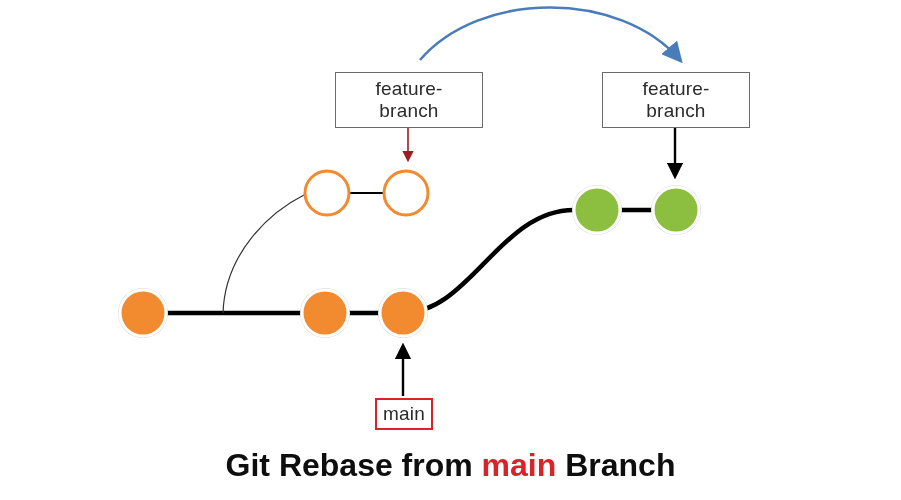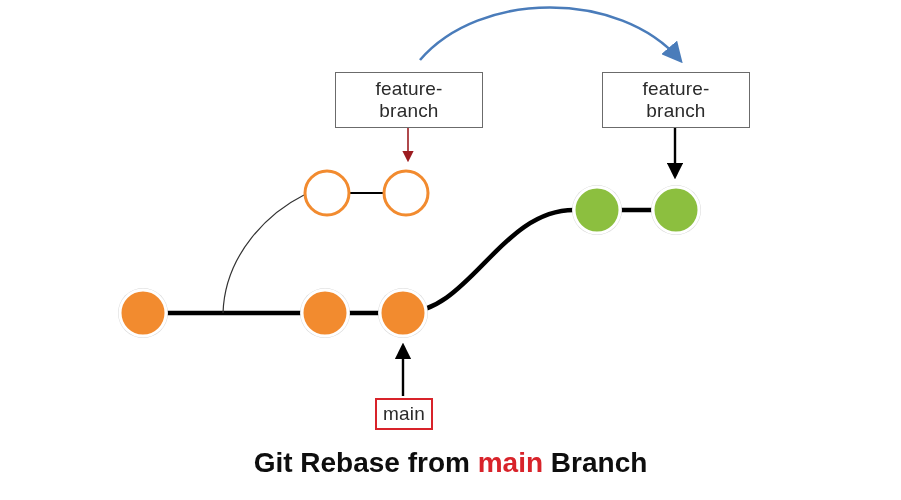--- a/index.html
+++ b/index.html
@@ -35,21 +35,21 @@
   }
   .label-box.red-border {
     border: 2px solid #d8232a;
   }
   .caption {
     position: absolute;
     left: 0; right: 0;
     top: 447px;
     text-align: center;
     font-weight: 800;
-    font-size: 28px;
+    font-size: 32px;
     color: #0e0e0e;
   }
   .caption .red {
     color: #d8232a;
   }
 </style>
 </head>
 <body>
 
 <div class="stage">

